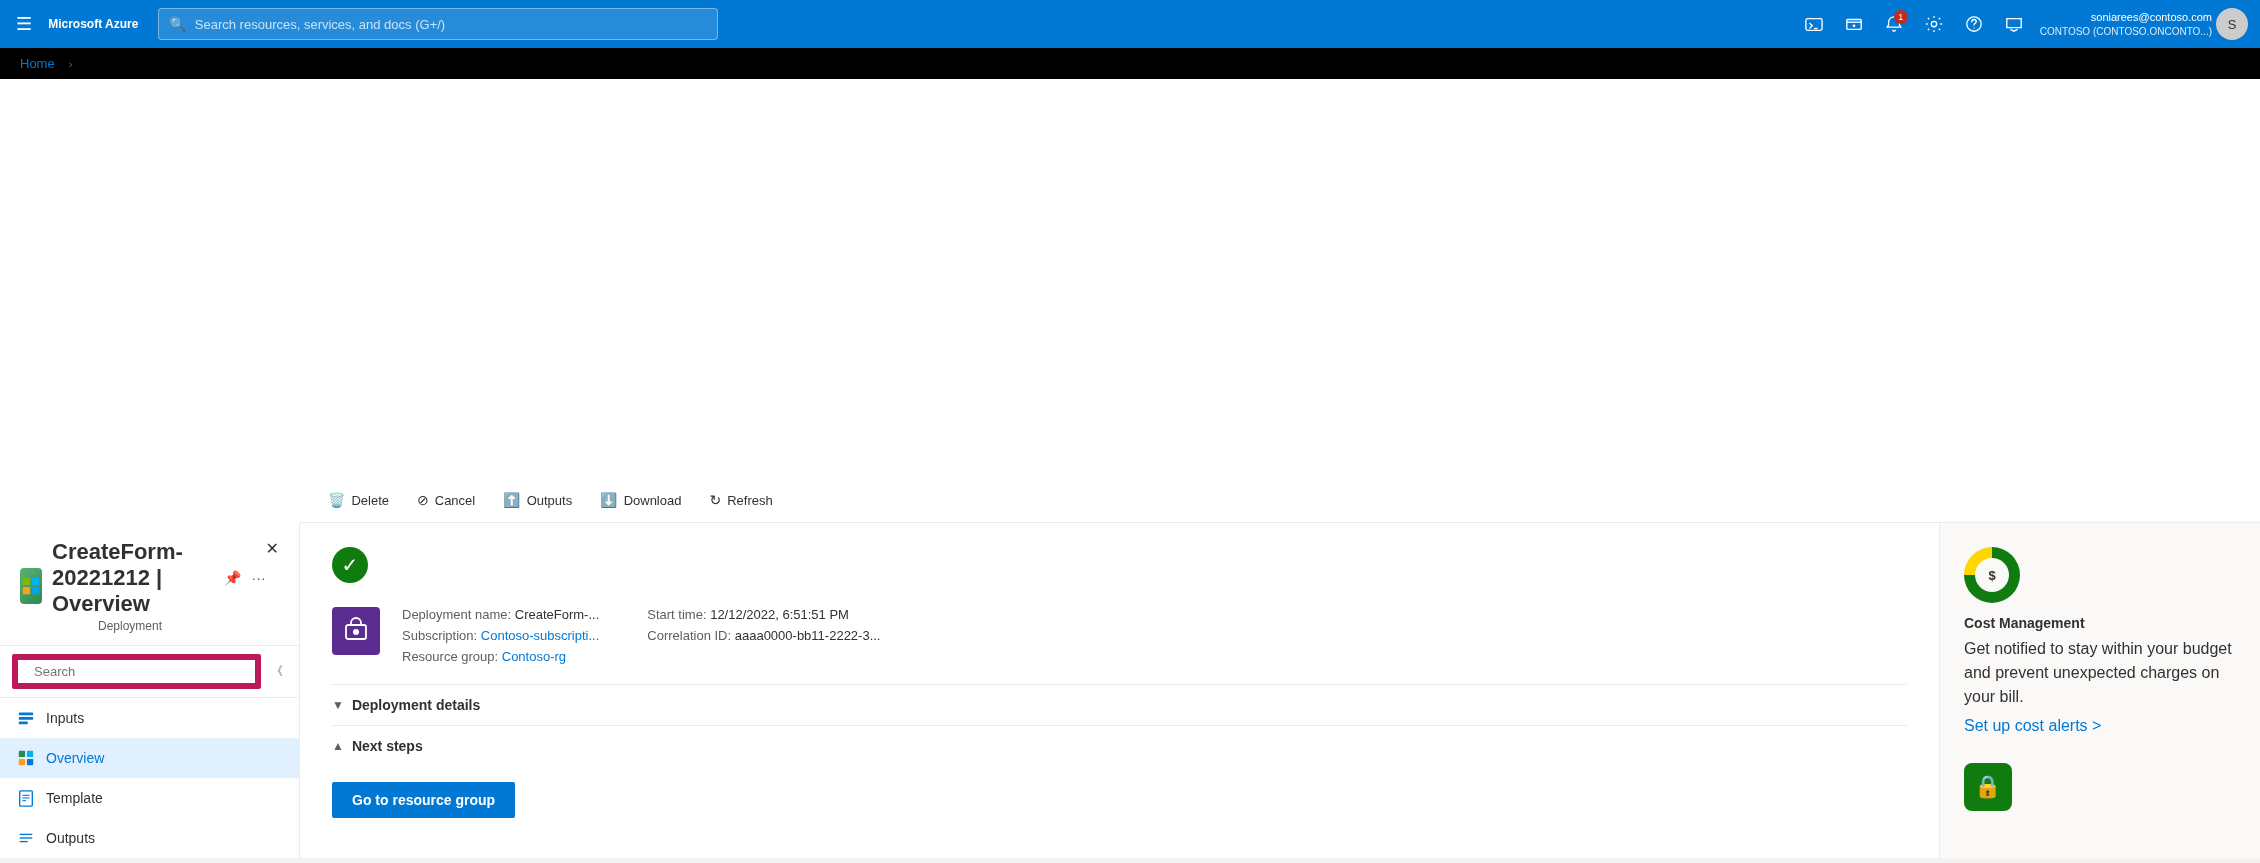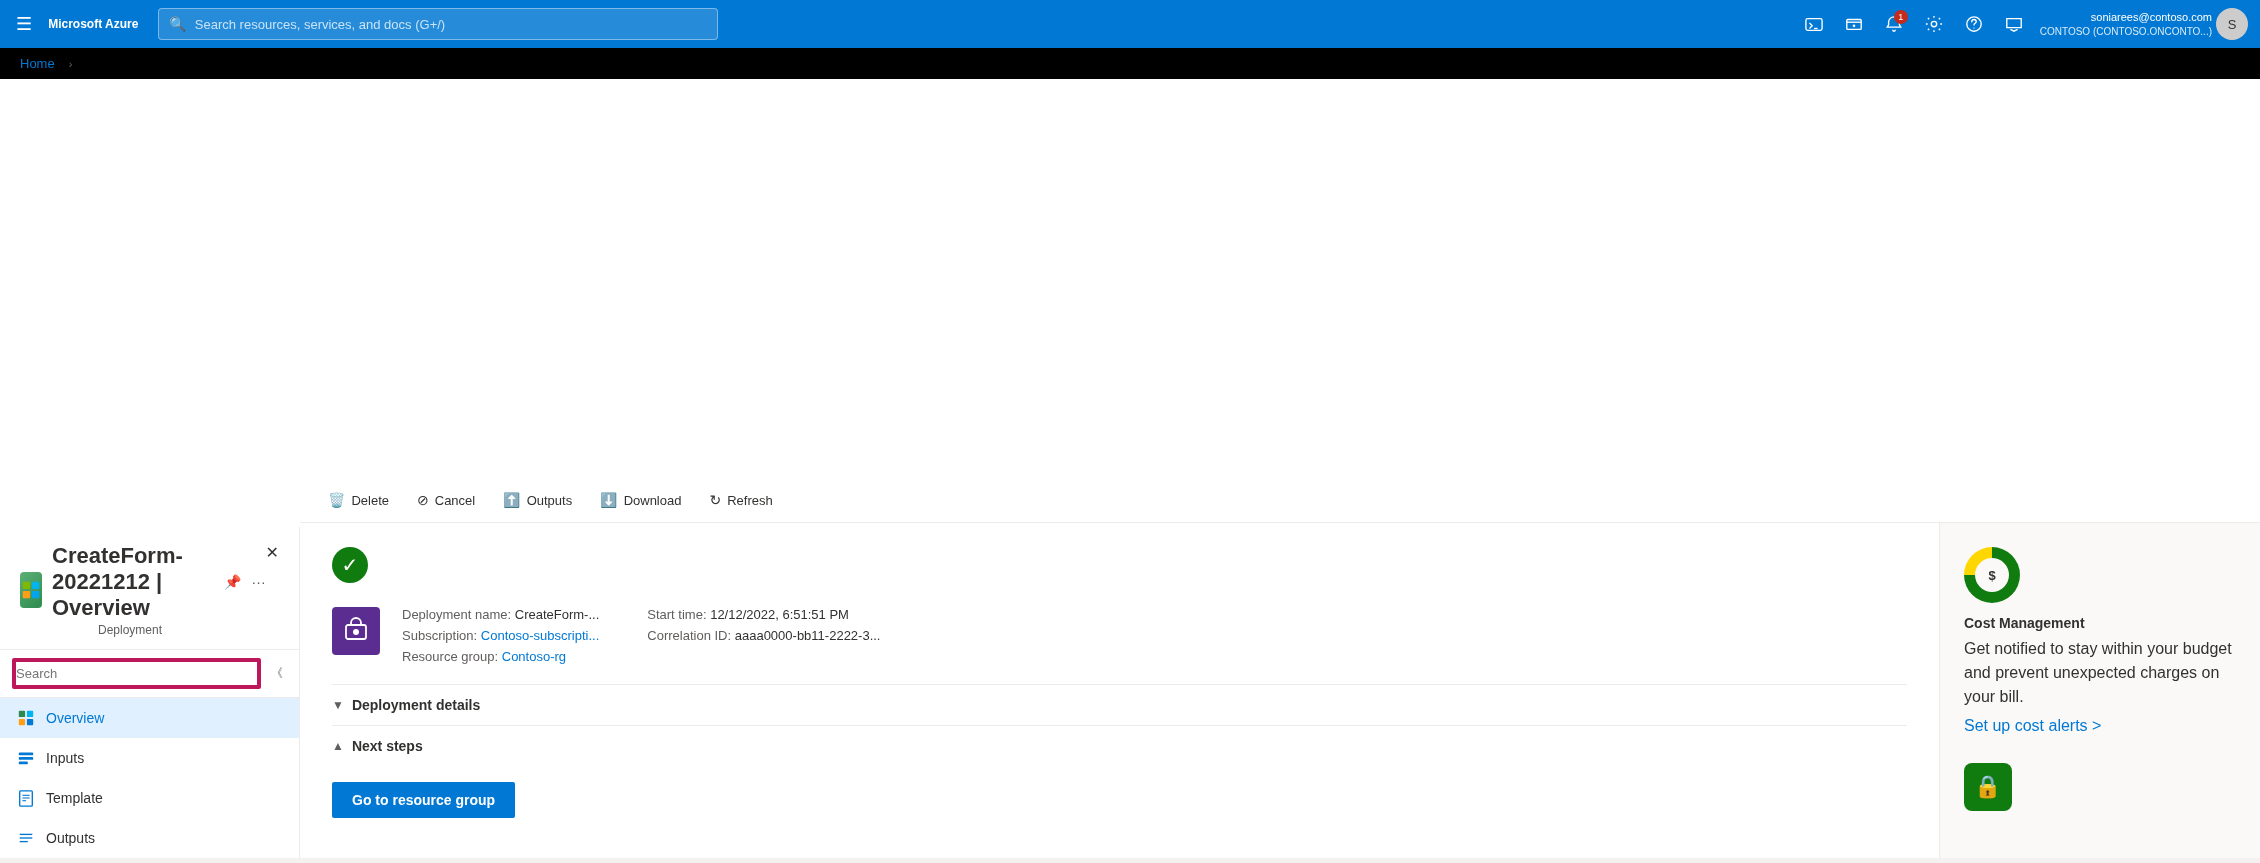--- a/index.html
+++ b/index.html
@@ -96,23 +96,23 @@
     .page-subtitle { font-size: 12px; color: #605e5c; margin-left: 46px; }
     .pin-icon, .more-icon { color: #605e5c; cursor: pointer; font-size: 14px; }
     .close-icon { color: #323130; cursor: pointer; font-size: 16px; margin-left: auto; }
 
     .sidebar-search {
       padding: 8px 12px;
       border-bottom: 1px solid #edebe9;
       display: flex; align-items: center; gap: 6px;
     }
     .sidebar-search input {
-      border: 4px solid #be185d;
+      border: 6px solid #be185d;
       border-radius: 2px;
-      padding: 4px 0;
+      padding: 4px 16px;
       font-size: 13px;
       width: 100%;
       outline: none;
     }
     .collapse-btn { cursor: pointer; color: #605e5c; font-size: 12px; padding: 2px 4px; }
 
     .sidebar-nav { flex: 1; overflow-y: auto; }
     .nav-item {
       display: flex; align-items: center; gap: 10px;
       padding: 10px 16px;
@@ -344,40 +344,40 @@
       </div>
       <span class="close-icon">✕</span>
     </div>
 
     <div class="sidebar-search">
       <input type="text" placeholder="Search" style="">
       <span class="collapse-btn">《</span>
     </div>
 
     <div class="sidebar-nav">
+      <div class="nav-item">
+        <span class="nav-icon">
+          <svg width="18" height="18" viewBox="0 0 20 20" fill="none">
+              <rect x="2" y="4" width="16" height="3" rx="1" fill="#0078d4"></rect>
+              <rect x="2" y="9" width="16" height="3" rx="1" fill="#0078d4"></rect>
+              <rect x="2" y="14" width="10" height="3" rx="1" fill="#0078d4"></rect>
+            </svg>
+        </span>
+        <span>Inputs</span>
+      </div>
       <div class="nav-item active">
         <span class="nav-icon">
           <svg width="18" height="18" viewBox="0 0 20 20" fill="none">
             <rect x="2" y="2" width="7" height="7" rx="1" fill="#2d8a4e"></rect>
             <rect x="11" y="2" width="7" height="7" rx="1" fill="#00b4f0"></rect>
             <rect x="2" y="11" width="7" height="7" rx="1" fill="#ff9f19"></rect>
             <rect x="11" y="11" width="7" height="7" rx="1" fill="#0078d4"></rect>
           </svg>
         </span>
         <span>Overview</span>
-      </div>
-      <div class="nav-item">
-        <span class="nav-icon">
-          <svg width="18" height="18" viewBox="0 0 20 20" fill="none">
-              <rect x="2" y="4" width="16" height="3" rx="1" fill="#0078d4"></rect>
-              <rect x="2" y="9" width="16" height="3" rx="1" fill="#0078d4"></rect>
-              <rect x="2" y="14" width="10" height="3" rx="1" fill="#0078d4"></rect>
-            </svg>
-        </span>
-        <span>Inputs</span>
       </div>
       <div class="nav-item">
         <span class="nav-icon">
           <svg width="18" height="18" viewBox="0 0 20 20" fill="none">
               <rect x="3" y="2" width="14" height="17" rx="1" stroke="#0078d4" stroke-width="1.5"></rect>
               <line x1="6" y1="7" x2="14" y2="7" stroke="#0078d4" stroke-width="1.2"></line>
               <line x1="6" y1="10" x2="14" y2="10" stroke="#0078d4" stroke-width="1.2"></line>
               <line x1="6" y1="13" x2="10" y2="13" stroke="#0078d4" stroke-width="1.2"></line>
             </svg>
         </span>

